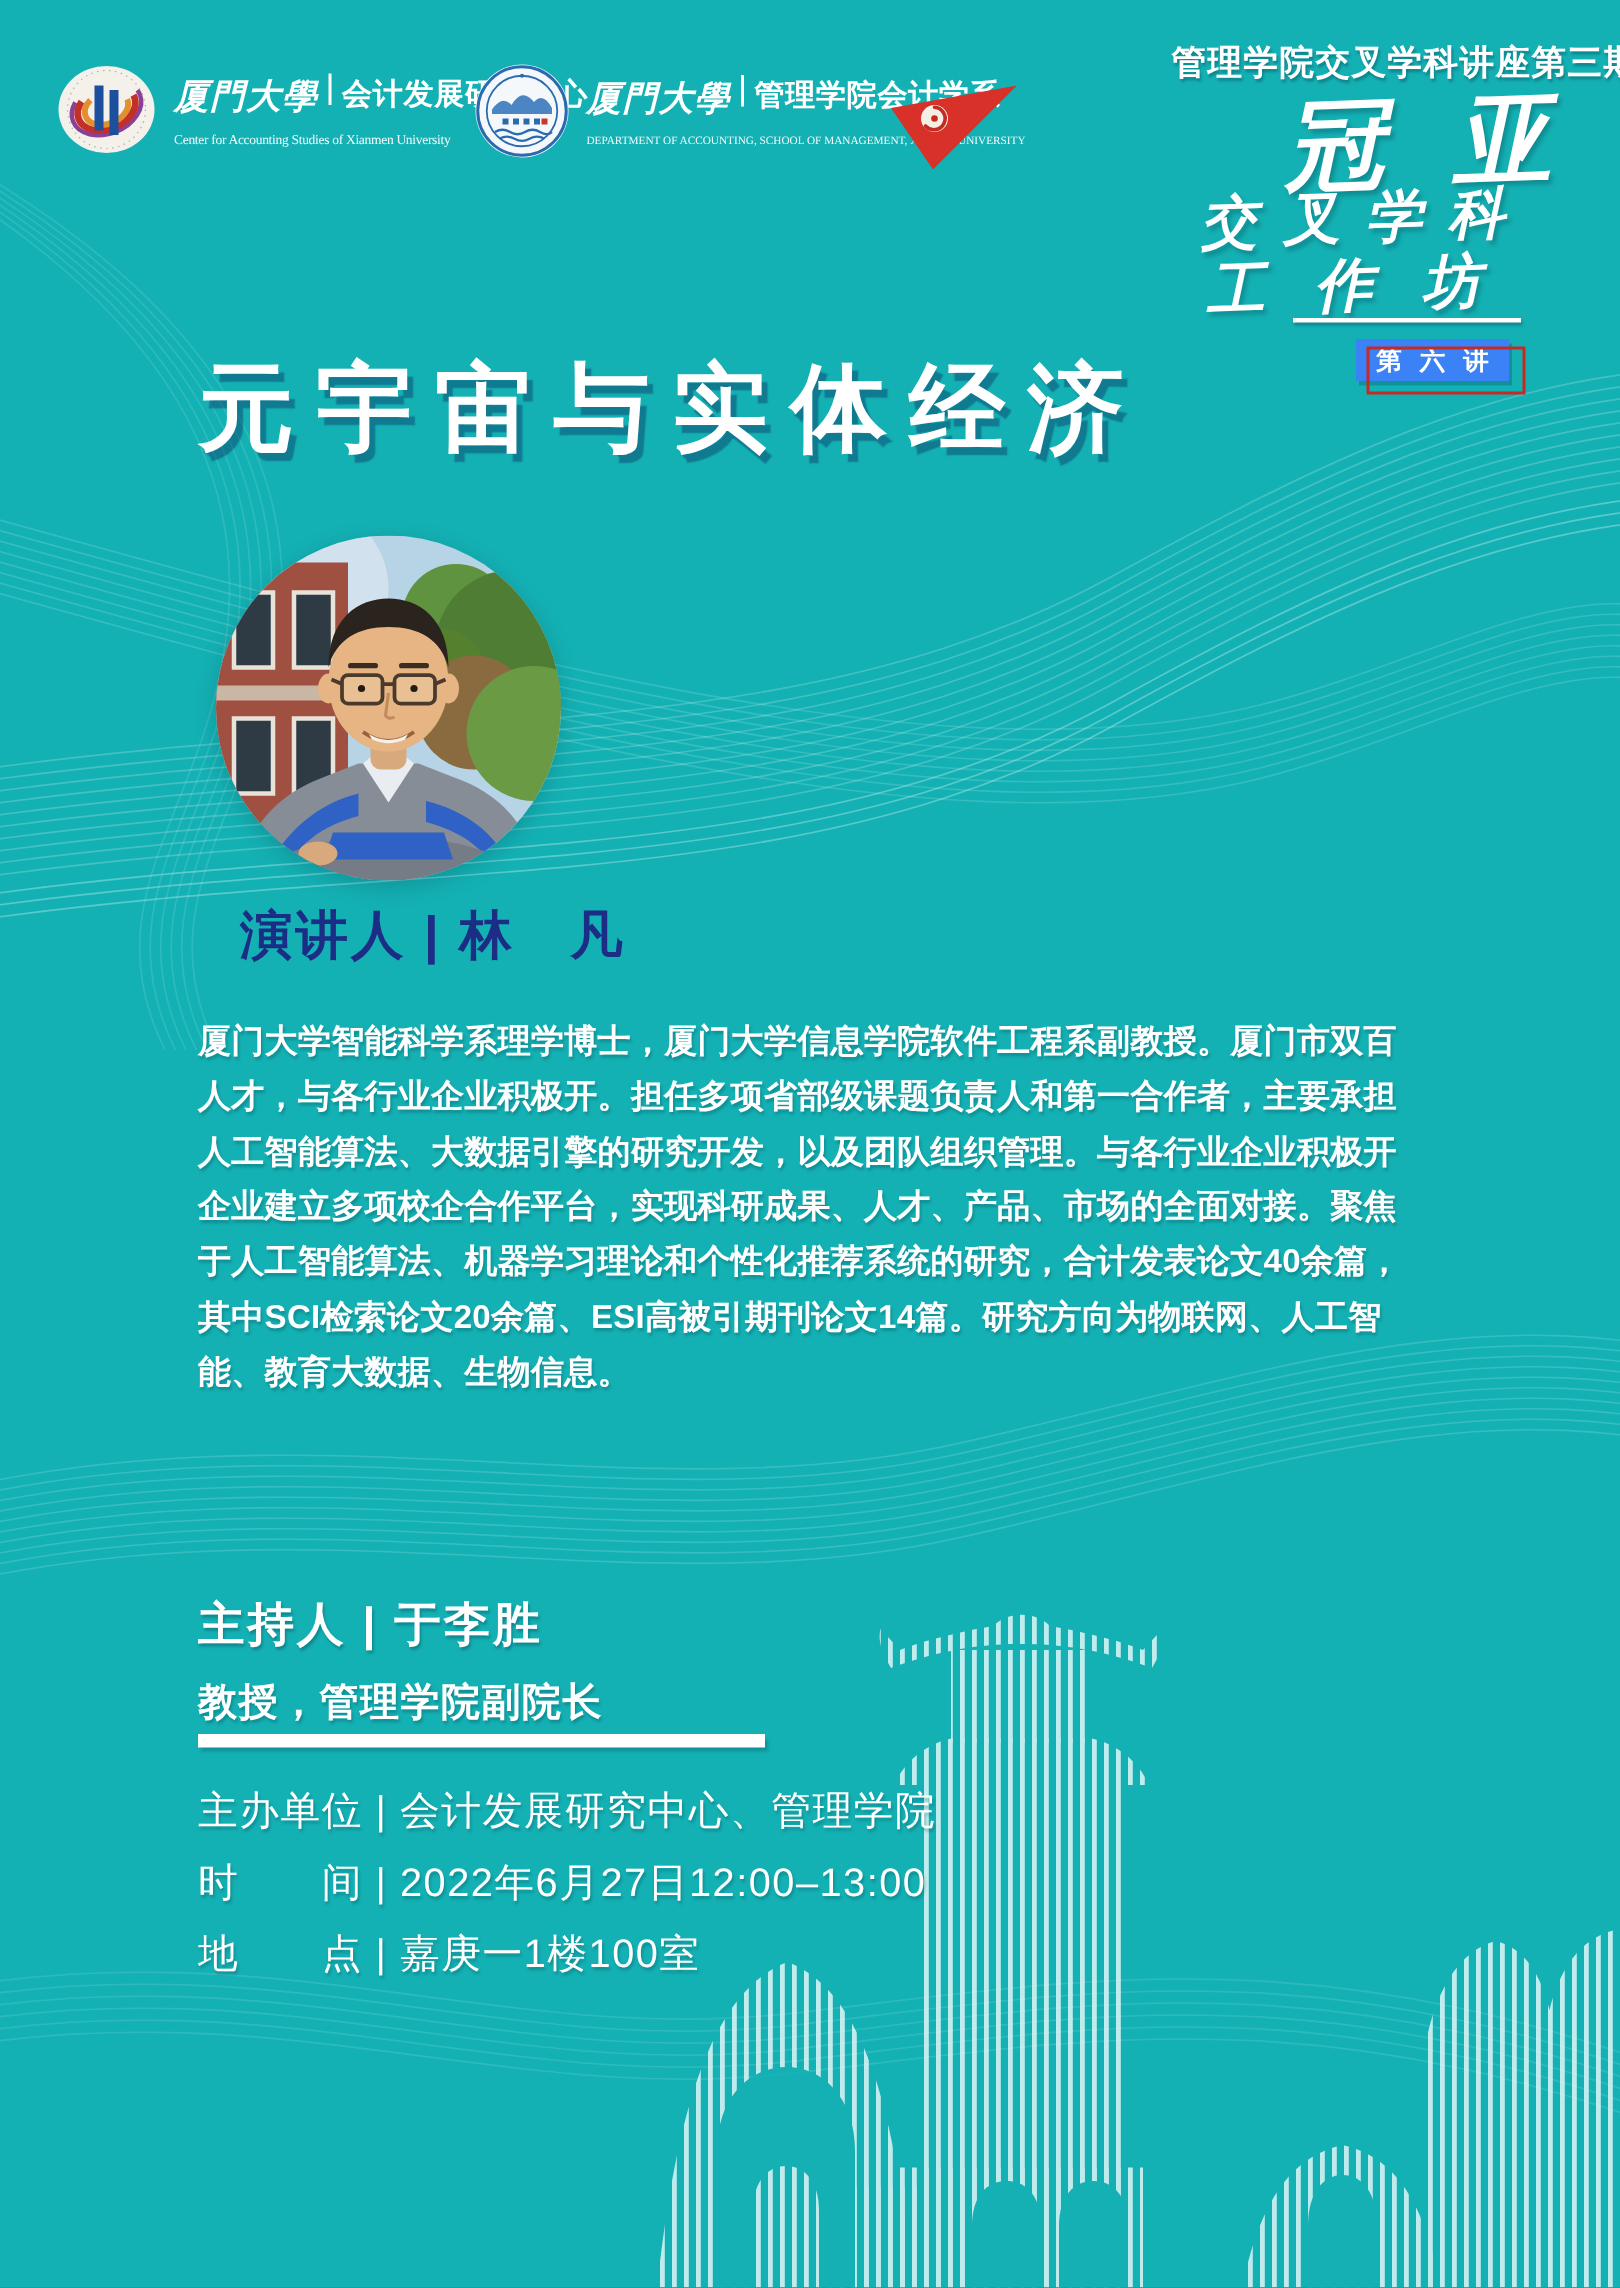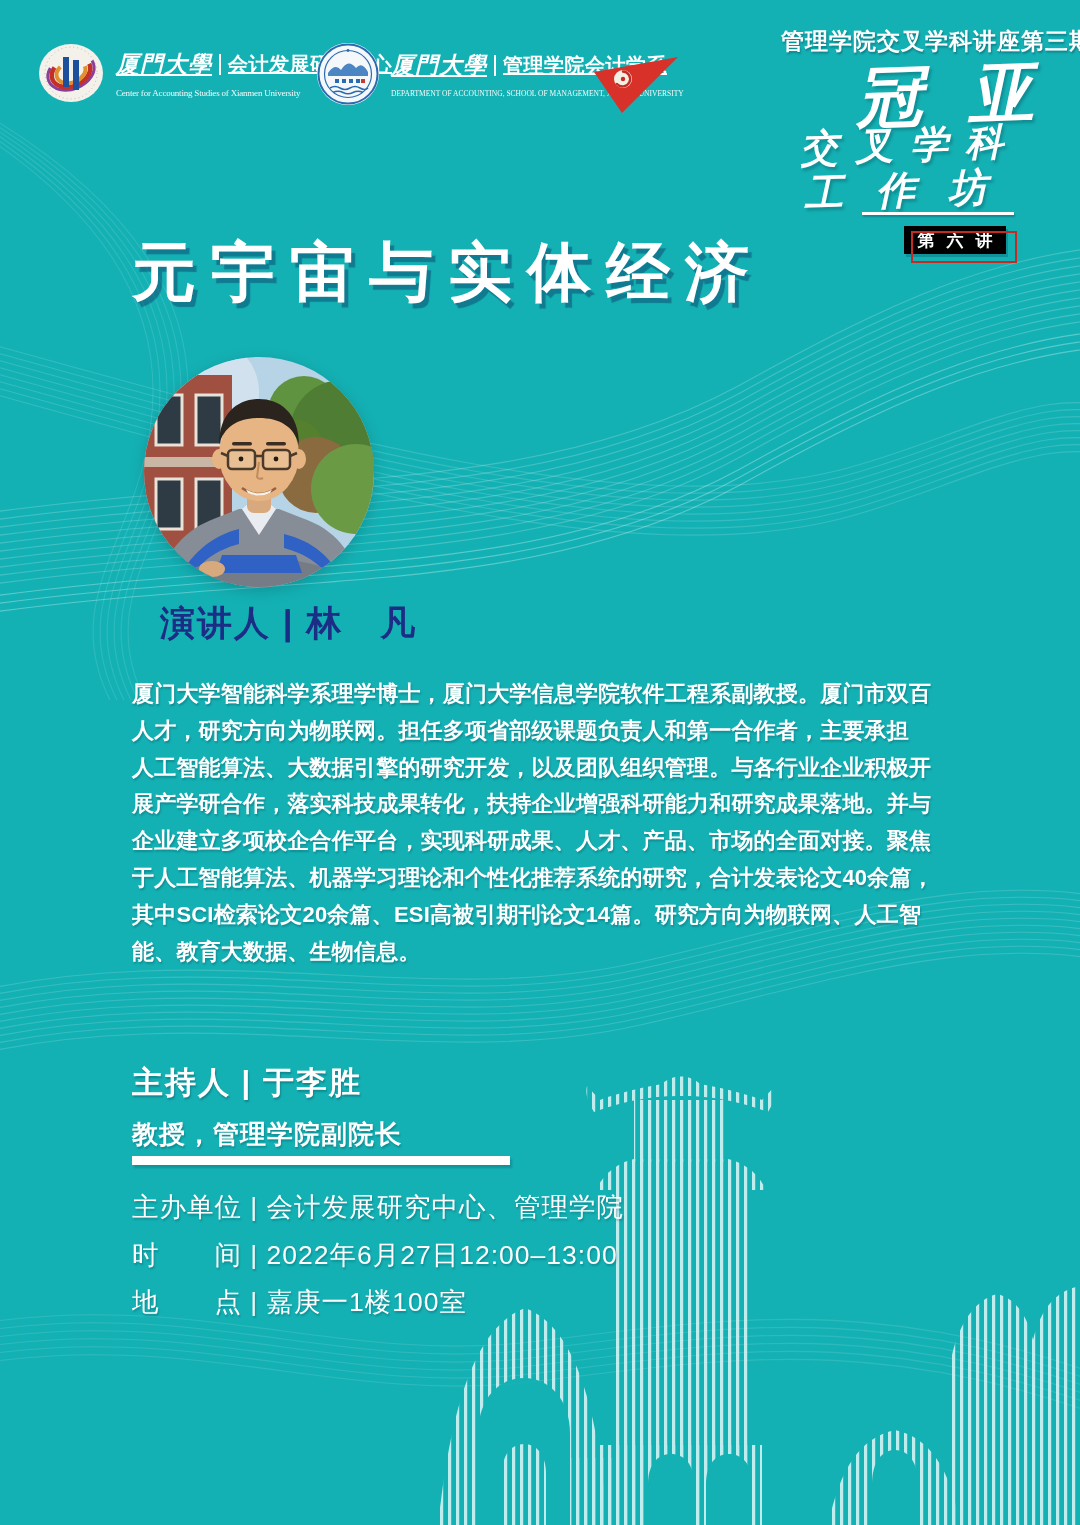--- a/index.html
+++ b/index.html
@@ -9,42 +9,42 @@
     font-family:"Liberation Sans",sans-serif;
     -webkit-font-smoothing:antialiased;
   }
   .bg-svg{position:absolute;left:0;top:0;width:1080px;height:1525px;display:block;}
 
   
   .logo{position:absolute;display:flex;align-items:center;gap:11px;color:#fff;}
   .logo-1{left:38px;top:42px;}
   .logo-2{left:316px;top:42px;}
   .logo-mark{flex:0 0 auto;}
-  .logo-cn{display:flex;align-items:center;white-space:nowrap;text-decoration:underline;}
+  .logo-cn{display:flex;white-space:nowrap;}
   .logo-univ{font-family:"Liberation Serif",serif;font-style:italic;font-weight:bold;font-size:23px;letter-spacing:1px;}
   .logo-sep{width:2px;height:21px;background:#fff;margin:0 7px;}
   .logo-unit{font-weight:bold;font-size:20px;letter-spacing:.5px;}
   .logo-en{font-family:"Liberation Serif",serif;font-size:9px;letter-spacing:-.2px;margin-top:8px;white-space:nowrap;opacity:.95;}
   .logo-2 .logo-en{font-size:7.5px;letter-spacing:0;}
   .pennant{position:absolute;left:592px;top:55px;}
 
   
   .series{
     position:absolute;left:781px;top:26px;width:290px;
     color:#fff;font-size:23px;font-weight:800;letter-spacing:1px;white-space:nowrap;
     text-shadow:1px 2px 2px rgba(0,55,70,.4);
   }
   .brush{color:#fff;font-family:"DejaVu Serif","Liberation Serif",serif;font-style:italic;font-weight:bold;
          text-shadow:2px 3px 3px rgba(0,55,70,.3);white-space:nowrap;position:absolute;}
   .workshop-1{left:856px;top:50px;font-size:66px;letter-spacing:46px;transform:rotate(-2deg);}
   .workshop-2{left:800px;top:120px;font-size:38px;letter-spacing:17px;transform:rotate(-2deg);}
   .workshop-3{left:804px;top:163px;font-size:39px;letter-spacing:33px;transform:rotate(-2deg);}
   .workshop-rule{position:absolute;left:862px;top:212px;width:152px;height:3px;background:#fff;box-shadow:1px 2px 2px rgba(0,55,70,.35);}
   .badge{
-    position:absolute;left:904px;top:226px;width:102px;height:28px;background:#000000;
+    position:absolute;left:904px;top:226px;width:102px;height:28px;background:#3b82f6;
     color:#fff;font-size:17px;font-weight:800;letter-spacing:12px;
     display:flex;align-items:center;justify-content:center;padding-left:12px;box-sizing:border-box;
     box-shadow:2px 3px 0 rgba(0,55,70,.25);
   }
   .badge::after{content:"";position:absolute;left:7px;top:5px;width:100%;height:100%;border:2px solid #c52b23;pointer-events:none;}
 
   
   .main-title{
     position:absolute;left:132px;top:186px;
     color:#fff;font-size:64px;font-weight:900;letter-spacing:15px;white-space:nowrap;
@@ -283,23 +283,22 @@
       <path d="M115,105 L113,120 Q115,123 119,121" fill="none" stroke="#c08b5d" stroke-width="2"></path>
       <path d="M98,131 Q115,143 132,131" fill="none" stroke="#9a5f40" stroke-width="2.5"></path>
       <path d="M102,132.5 Q115,140 128,132.5 L126,136 Q115,141 104,136 Z" fill="#f7f2e9"></path>
     </svg>
   </div>
 
   <div class="speaker-line">演讲人 | 林　凡</div>
 
   <div class="bio">
     <div>厦门大学智能科学系理学博士，厦门大学信息学院软件工程系副教授。厦门市双百</div>
-    <div>人才，研究方向为物联网。担任多项省部级课题负责人和第一合作者，主要承担</div>
+    <div>人才，与各行业企业积极开。担任多项省部级课题负责人和第一合作者，主要承担</div>
     <div>人工智能算法、大数据引擎的研究开发，以及团队组织管理。与各行业企业积极开</div>
-    <div>展产学研合作，落实科技成果转化，扶持企业增强科研能力和研究成果落地。并与</div>
     <div>企业建立多项校企合作平台，实现科研成果、人才、产品、市场的全面对接。聚焦</div>
     <div>于人工智能算法、机器学习理论和个性化推荐系统的研究，合计发表论文40余篇，</div>
     <div>其中SCI检索论文20余篇、ESI高被引期刊论文14篇。研究方向为物联网、人工智</div>
     <div>能、教育大数据、生物信息。</div>
   </div>
 
   <div class="host-line">主持人 | 于李胜</div>
   <div class="host-role">教授，管理学院副院长</div>
   <div class="host-rule"></div>
 

